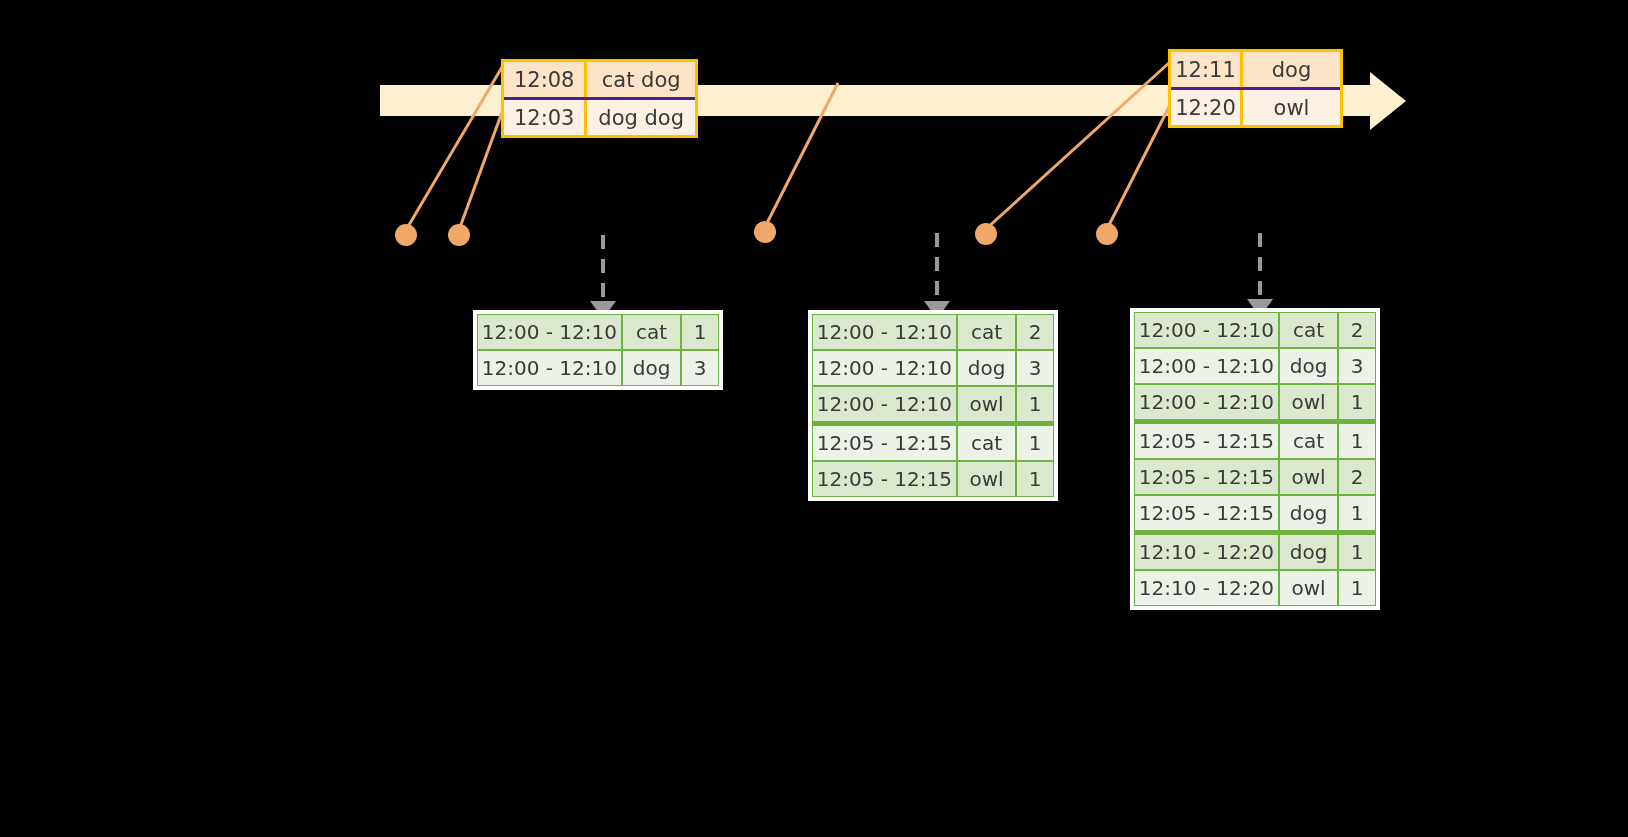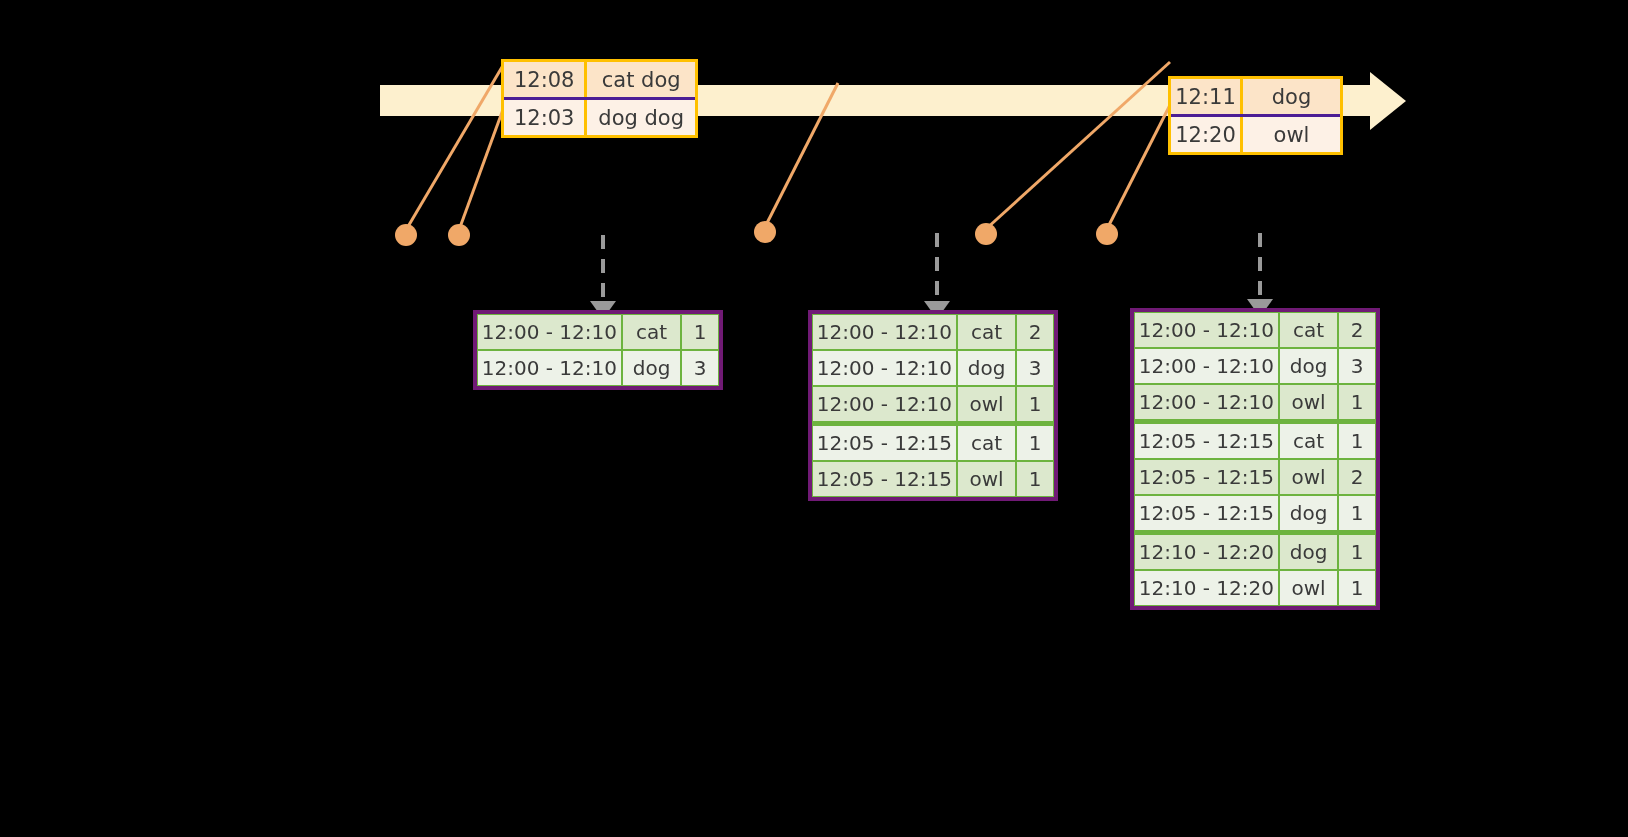--- a/index.html
+++ b/index.html
@@ -40,34 +40,34 @@
     font-size:21px;color:#3a3a3a;background:#FCE4C8;
     box-sizing:border-box;
   }
   .ev-time{width:86px;border-right:3px solid #FFC000;}
   .ev-val{flex:1 1 auto;}
 
   #box-left{left:501px;top:59px;width:197px;height:79px;}
   #box-left .ev-val{width:111px;}
   #box-mid{left:835px;top:80px;width:196px;height:41px;}
   #box-mid .ev-time{width:84px;}
-  #box-right{left:1168px;top:76px;width:175px;height:79px;}
+  #box-right{left:1168px;top:49px;width:175px;height:79px;}
   #box-right .ev-time{width:72px;}
 
   
   .dot{
     position:absolute;width:22px;height:22px;border-radius:50%;
     background:#F0A868;
   }
   .conn{position:absolute;left:0;top:0;width:1628px;height:837px;pointer-events:none;}
 
   
   .rtable{
     position:absolute;
-    border:4px solid #701a75;
+    border:4px solid #ffffff;
     box-sizing:border-box;
     background:#6DB33F;
     display:flex;flex-direction:column;
   }
   .rrow{display:flex;flex-direction:row;}
   .rcell{
     display:flex;align-items:center;justify-content:center;
     font-size:20px;color:#3a3a3a;
     background:#DCE8CD;
     box-sizing:border-box;

